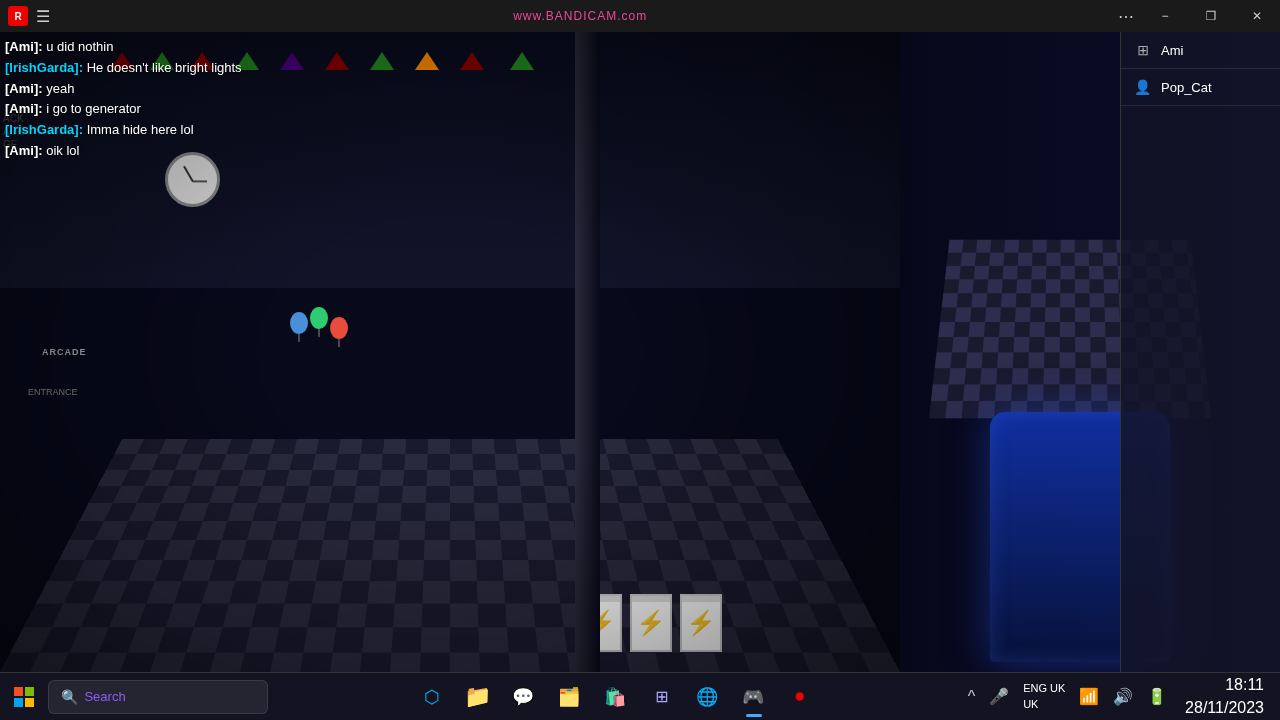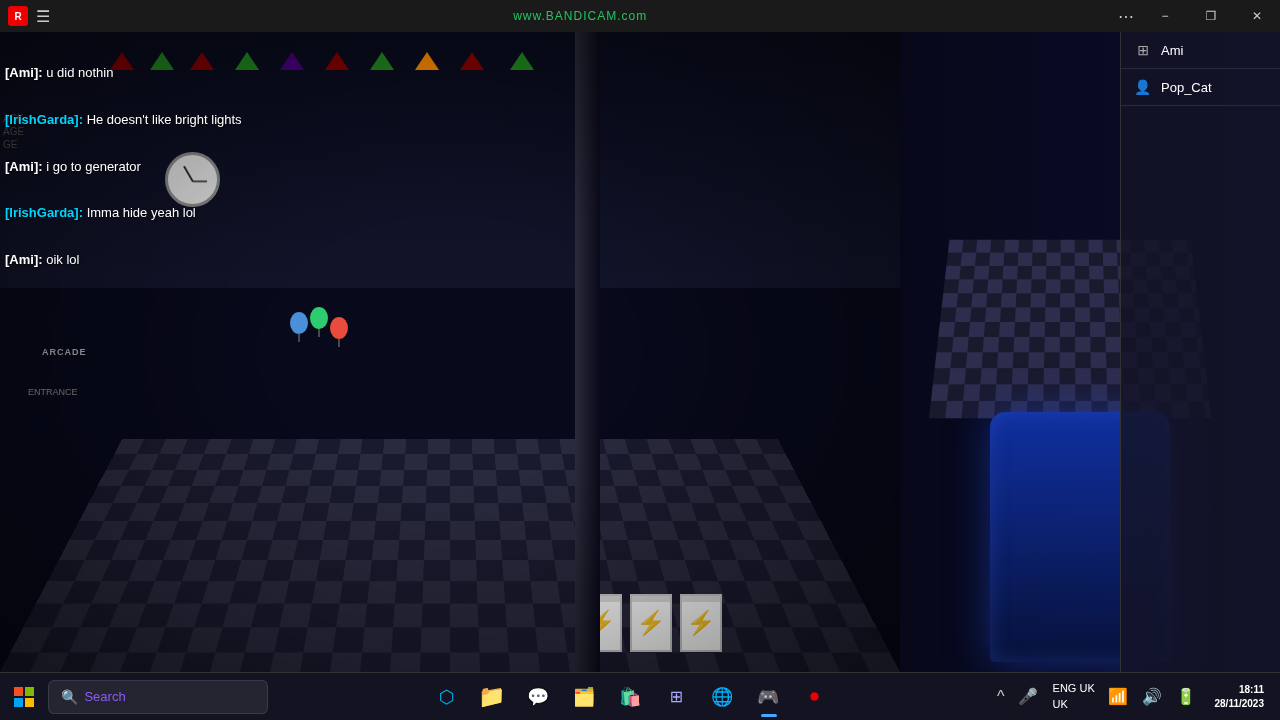--- a/index.html
+++ b/index.html
@@ -10,21 +10,21 @@
       position: absolute; top: 0; left: 0; right: 0; height: 32px;
       background: #1a1a1a; display: flex; align-items: center; justify-content: space-between;
       z-index: 100;
     }
     #titlebar-left { display: flex; align-items: center; gap: 8px; padding-left: 8px; }
     #titlebar-logo {
       width: 20px; height: 20px; background: #e00; border-radius: 3px;
       display: flex; align-items: center; justify-content: center; color: white; font-size: 10px; font-weight: bold;
     }
     #titlebar-chat { color: #ccc; font-size: 16px; cursor: pointer; }
-    #titlebar-center { color: #22c55e; font-size: 12px; letter-spacing: 1px; }
+    #titlebar-center { color: #ec4899; font-size: 12px; letter-spacing: 1px; }
     .title-btn { width: 46px; height: 32px; display: flex; align-items: center; justify-content: center; color: #ccc; font-size: 12px; cursor: pointer; }
     #titlebar-more { color: #ccc; font-size: 16px; width: 32px; height: 32px; display: flex; align-items: center; justify-content: center; cursor: pointer; }
 
     
     #game-viewport {
       position: absolute; top: 32px; left: 0; right: 0; bottom: 48px;
       overflow: hidden;
     }
 
     
@@ -136,21 +136,21 @@
     }
 
     
     #chat-overlay {
       position: absolute; top: 5px; left: 5px;
       color: white; font-size: 13px; line-height: 1.6;
       text-shadow: 1px 1px 2px rgba(0,0,0,0.8);
       font-family: 'Segoe UI', Arial, sans-serif;
       z-index: 50;
     }
-    .chat-line { display: block; margin-top: 26px; }
+    .chat-line { display: block; }
     .chat-name-white { color: #ffffff; font-weight: bold; }
     .chat-name-cyan { color: #00d4ff; font-weight: bold; }
     .chat-text { color: #ffffff; }
 
     
     #left-labels {
       position: absolute; left: 0; top: 80px;
       color: #555; font-size: 10px;
     }
     .left-label { display: block; padding: 1px 3px; }
@@ -206,21 +206,21 @@
       content: ''; position: absolute; bottom: 2px; left: 50%; transform: translateX(-50%);
       width: 16px; height: 3px; background: #4af; border-radius: 2px;
     }
     .app-icon { font-size: 22px; }
 
     #taskbar-right {
       display: flex; align-items: center; gap: 6px;
       padding-right: 8px;
     }
     .sys-icon { color: #ccc; font-size: 16px; cursor: pointer; padding: 4px; }
-    #clock-display { color: #fff; font-size: 10px; text-align: right; line-height: 1.4; padding: 0 8px; font-weight: bold; }
+    #clock-display { color: #fff; font-size: 16px; text-align: right; line-height: 1.4; padding: 0 8px; }
     #lang-display { color: #fff; font-size: 11px; line-height: 1.4; padding: 0 4px; }
 
     
     .balloon {
       position: absolute; border-radius: 50%;
       width: 18px; height: 22px;
     }
     .balloon::after {
       content: ''; position: absolute; bottom: -8px; left: 50%; transform: translateX(-50%);
       width: 1px; height: 8px; background: #888;
@@ -314,25 +314,29 @@
       <span class="chat-line">
         <span class="chat-name-white">[Ami]:</span>
         <span class="chat-text"> u did nothin</span>
       </span>
       <span class="chat-line">
         <span class="chat-name-cyan">[IrishGarda]:</span>
         <span class="chat-text"> He doesn't like bright lights</span>
       </span>
       <span class="chat-line">
         <span class="chat-name-white">[Ami]:</span>
+        <span class="chat-text"> yeah</span>
+      </span>
+      <span class="chat-line">
+        <span class="chat-name-white">[Ami]:</span>
         <span class="chat-text"> i go to generator</span>
       </span>
       <span class="chat-line">
         <span class="chat-name-cyan">[IrishGarda]:</span>
-        <span class="chat-text"> Imma hide yeah lol</span>
+        <span class="chat-text"> Imma hide here lol</span>
       </span>
       <span class="chat-line">
         <span class="chat-name-white">[Ami]:</span>
         <span class="chat-text"> oik lol</span>
       </span>
     </div>
 
     <div id="players-panel">
       <div class="player-entry">
         <div class="player-icon">⊞</div>

